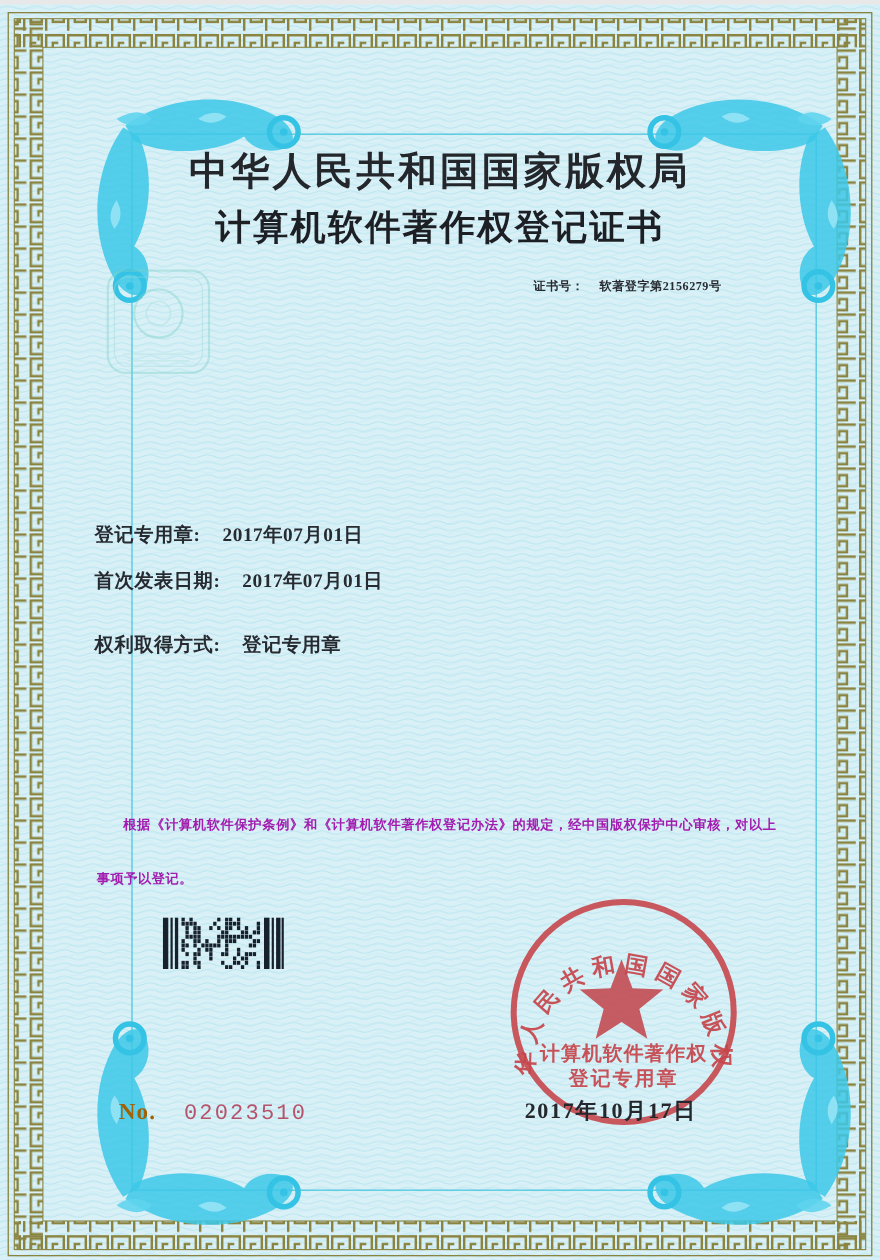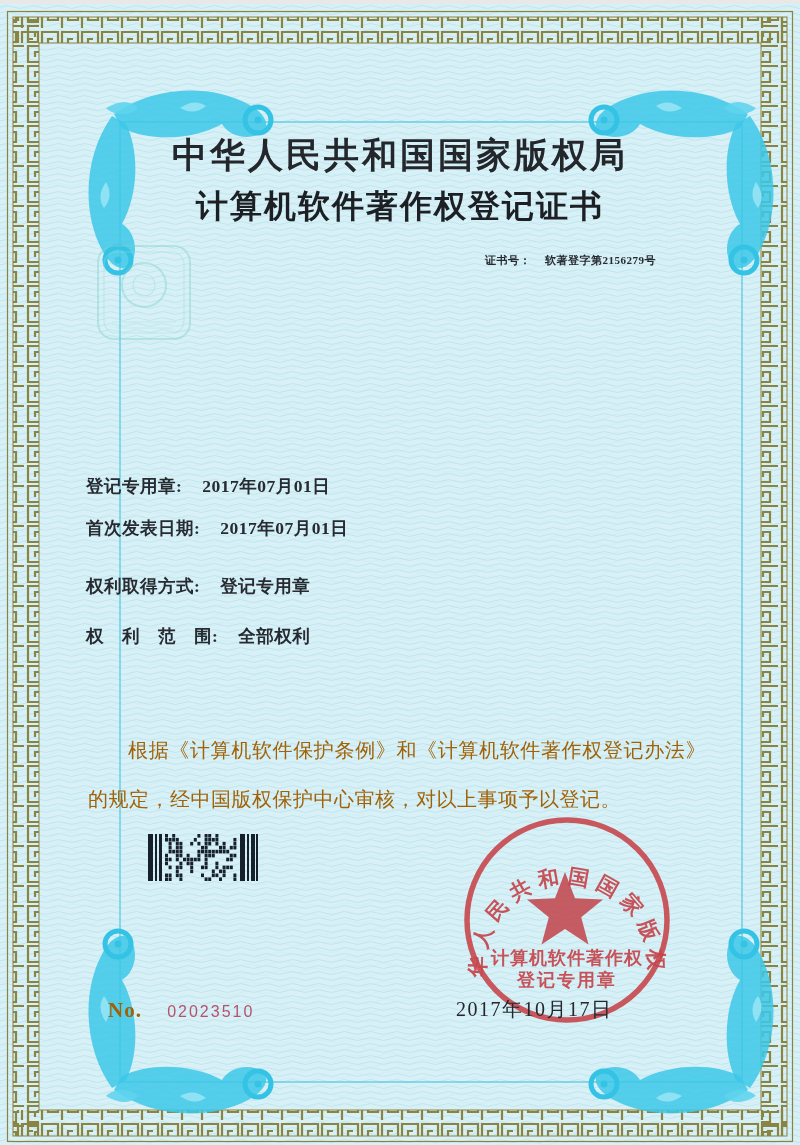--- a/index.html
+++ b/index.html
@@ -33,37 +33,37 @@
   .field {
     position:absolute; left:86px; display:flex; align-items:flex-start;
     font-size:17.5px; font-weight:600; color:#262a31; letter-spacing:.5px;
   }
   .field .lbl { white-space:pre; }
   .field .val { margin-left:20px; }
   .val-multiline { line-height:22px; font-size:16.5px; }
 
   .paragraph {
     position:absolute; left:88px; top:722px; width:618px;
-    font-size:20px; line-height:49px; font-weight:400; color:#a16207;
+    font-size:12px; line-height:49px; font-weight:700; color:#a21caf;
     text-indent:2em; text-align:justify; letter-spacing:.5px;
   }
 
   .barcode-wrap { position:absolute; left:148px; top:830px; z-index:2; }
 
   .seal-wrap { position:absolute; left:452px; top:804px; z-index:2; opacity:.93; }
 
   .no-line { position:absolute; left:108px; top:994px; font-size:21px; z-index:3; }
   .no-line .no-label { font-weight:600; color:#a16207; letter-spacing:1px; }
   .no-line .no-value {
-    margin-left:20px; color:#b5536b; font-family:Liberation Sans, sans-serif;
-    font-size:16px; letter-spacing:2px; font-weight:400;
+    margin-left:20px; color:#b5536b; font-family:Liberation Mono, monospace;
+    font-size:20px; letter-spacing:2px; font-weight:400;
   }
   .issue-date {
-    position:absolute; left:456px; top:992px; z-index:3;
-    font-size:20px; font-weight:400; letter-spacing:1.5px; color:#24272c;text-align:center;
+    position:absolute; left:477px; top:992px; z-index:3;
+    font-size:20px; font-weight:700; letter-spacing:1.5px; color:#24272c;text-align:center;
   }
 </style>
 </head>
 <body>
 
 <div class="page">
 
   <svg class="layer" width="800" height="1145">
     <defs>
       <pattern id="wv" width="26" height="6" patternUnits="userSpaceOnUse">
@@ -142,24 +142,20 @@
     <div class="field" style="top:512px">
       <span class="lbl">首次发表日期:</span>
       <span class="val">2017年07月01日</span>
     </div>
 
     <div class="field" style="top:570px">
       <span class="lbl">权利取得方式:</span>
       <span class="val">登记专用章</span>
     </div>
 
-    <div class="field" style="top:620px">
-      <span class="lbl">权　利　范　围:</span>
-      <span class="val">全部权利</span>
-    </div>
 
 
     <div class="paragraph">根据《计算机软件保护条例》和《计算机软件著作权登记办法》的规定，经中国版权保护中心审核，对以上事项予以登记。</div>
 
     <div class="barcode-wrap">
       <svg id="bc" width="112" height="47" viewBox="0 0 112 47">
           <rect x="0" y="0" width="5" height="47" fill="#17212b"></rect>
           <rect x="7" y="0" width="2" height="47" fill="#17212b"></rect>
           <rect x="11" y="0" width="3" height="47" fill="#17212b"></rect>
           <rect x="17" y="0" width="3" height="3.6" fill="#17212b"></rect>

